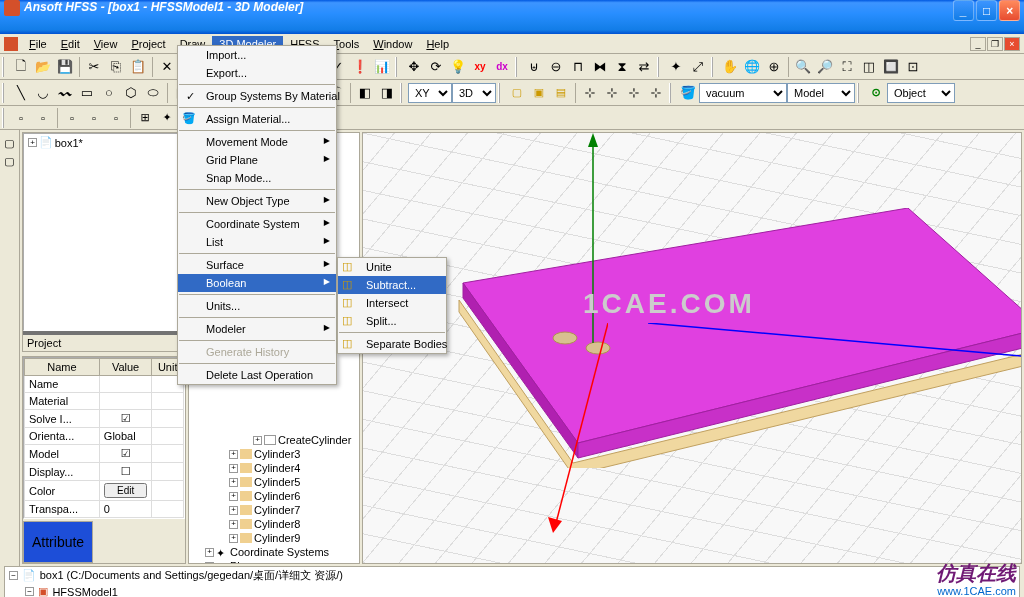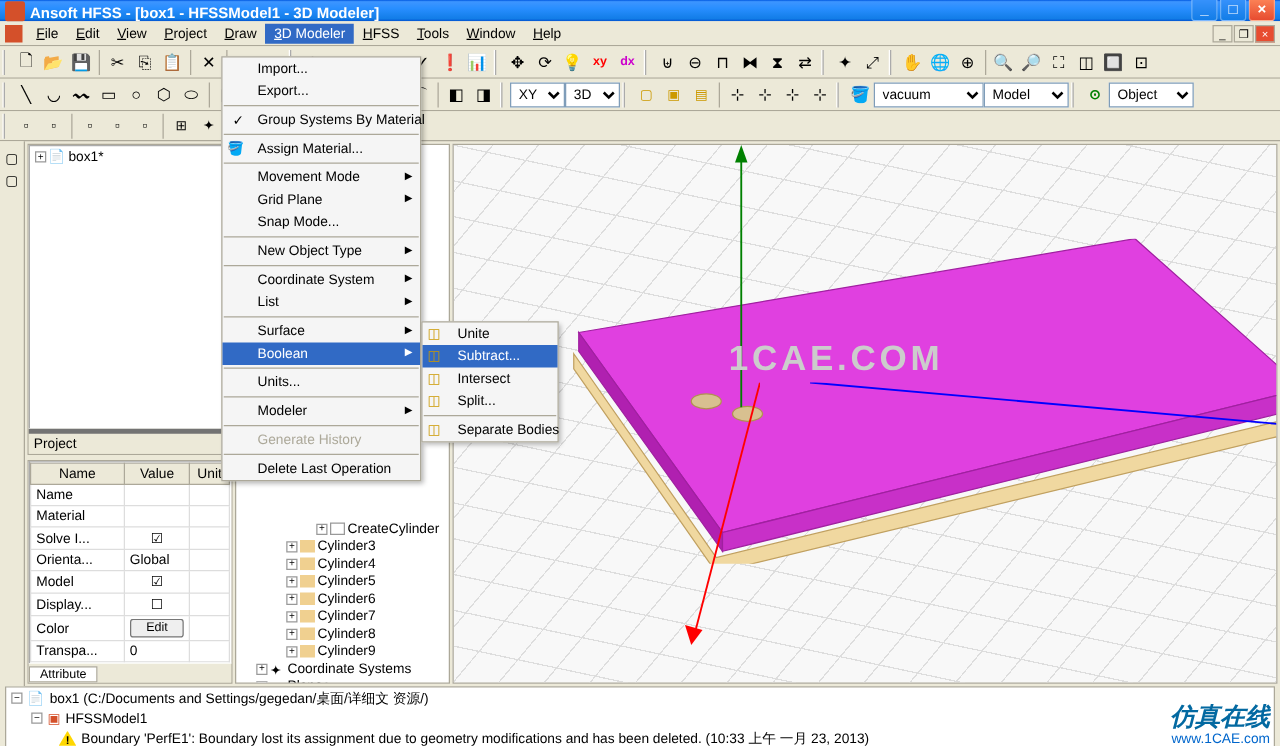--- a/index.html
+++ b/index.html
@@ -1,19 +1,19 @@
 <!DOCTYPE html>
 <html><head>
 <meta charset="utf-8">
 <style>
 * { box-sizing: border-box; margin: 0; padding: 0; font-family: "Microsoft Sans Serif", Tahoma, sans-serif; font-size: 11px; }
 body { width: 1024px; height: 597px; background: #ece9d8; overflow: hidden; position: relative; }
 
 
-.titlebar { height: 17px; background: linear-gradient(to bottom, #0058e0 0%, #3d95ff 8%, #288eff 40%, #127de7 88%, #0050d0 100%); display: flex; align-items: flex-end; padding: 0 4px; color: white; }
+.titlebar { height: 34px; background: linear-gradient(to bottom, #0058e0 0%, #3d95ff 8%, #288eff 40%, #127de7 88%, #0050d0 100%); display: flex; align-items: flex-start; padding: 0 4px; color: white; font-style: italic; }
 .titlebar .icon { width: 16px; height: 16px; background: #d4502a; margin-right: 4px; border-radius: 2px; }
 .titlebar .title { font-weight: bold; flex: 1; font-size: 12px; }
 .winbtns { display: flex; gap: 2px; }
 .winbtn { width: 21px; height: 21px; border-radius: 3px; display: flex; align-items: center; justify-content: center; font-weight: bold; color: white; font-size: 12px; border: 1px solid #fff5; }
 .winbtn.min, .winbtn.max { background: linear-gradient(to bottom, #3d95ff, #127de7); }
 .winbtn.close { background: linear-gradient(to bottom, #ff8a5c, #e74c30); }
 
 
 .menubar { height: 20px; background: #ece9d8; display: flex; align-items: center; padding: 0 4px; border-bottom: 1px solid #aca899; }
 .menubar .mdi-icon { width: 14px; height: 14px; background: #d4502a; margin-right: 4px; }
@@ -39,21 +39,21 @@
 .panel-body { background: white; border: 1px inset #fff; overflow: auto; }
 .panel-title { background: #ece9d8; padding: 2px 4px; font-size: 11px; border-top: 4px solid #737373; }
 
 .tree-node { padding: 2px 4px; display: flex; align-items: center; gap: 2px; }
 .expander { width: 9px; height: 9px; border: 1px solid #999; background: white; display: inline-flex; align-items: center; justify-content: center; font-size: 8px; line-height: 1; }
 
 
 .prop-table { width: 100%; border-collapse: collapse; background: white; }
 .prop-table th { background: #ece9d8; border: 1px solid #aca899; padding: 2px; font-weight: normal; }
 .prop-table td { border: 1px solid #ddd; padding: 2px 4px; height: 16px; }
-.prop-tab { background: #ffffff; border: 1px solid #aca899; padding: 0 8px; display: inline-block; font-size: 10px; }
+.prop-tab { background: #1d4ed8; border: 1px solid #aca899; padding: 12px 8px; display: inline-block; font-size: 14px; }
 
 
 .model-tree-col { width: 172px; background: white; border: 1px solid #aca899; margin: 2px 0; overflow: hidden; }
 .mt-node { padding: 1px 2px; display: flex; align-items: center; gap: 2px; white-space: nowrap; }
 .mt-indent { display: inline-block; }
 .obj-icon { width: 12px; height: 10px; display: inline-block; }
 .obj-icon.purple { background: #e040e0; }
 .obj-icon.tan { background: #f0d090; }
 
 
@@ -74,21 +74,21 @@
 .dd-sep { height: 1px; background: #aca899; margin: 2px 1px; }
 .dd-arrow::after { content: "▶"; position: absolute; right: 6px; font-size: 8px; }
 .dd-check::before { content: "✓"; position: absolute; left: 8px; }
 .dd-icon { position: absolute; left: 4px; width: 16px; height: 16px; top: 2px; }
 
 
 .msglog { height: 78px; background: white; border: 1px solid #aca899; margin: 0 4px; overflow: hidden; }
 .msg-line { padding: 1px 4px; display: flex; align-items: center; gap: 4px; white-space: nowrap; }
 .warn-icon { width: 14px; height: 12px; background: #ffd700; clip-path: polygon(50% 0, 100% 100%, 0 100%); display: inline-flex; align-items: end; justify-content: center; font-size: 9px; font-weight: bold; }
 
-.bottom-logo { position: absolute; right: 8px; bottom: 10px; font-size: 20px; font-style: italic; color: #0369a1; font-weight: bold; font-family: Liberation Mono, monospace; }
+.bottom-logo { position: absolute; right: 8px; bottom: 10px; font-size: 20px; font-style: italic; color: #701a75; font-weight: bold; font-family: Liberation Mono, monospace; }
 .bottom-url { position: absolute; right: 8px; bottom: 0; font-size: 11px; color: #0066cc; }
 
 
 .left-tb { width: 20px; background: #ece9d8; border-right: 1px solid #aca899; display: flex; flex-direction: column; align-items: center; padding-top: 4px; }
 .left-tb .tb-btn { width: 18px; height: 18px; }
 </style>
 </head>
 <body>
 
 <div class="titlebar">

